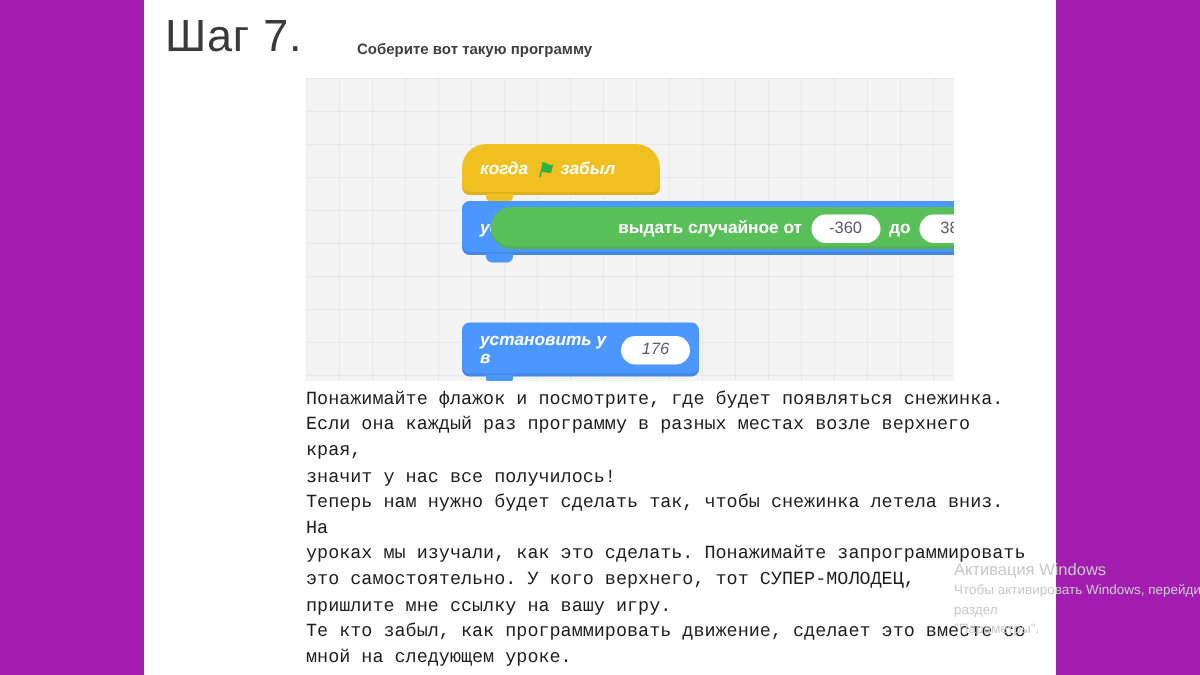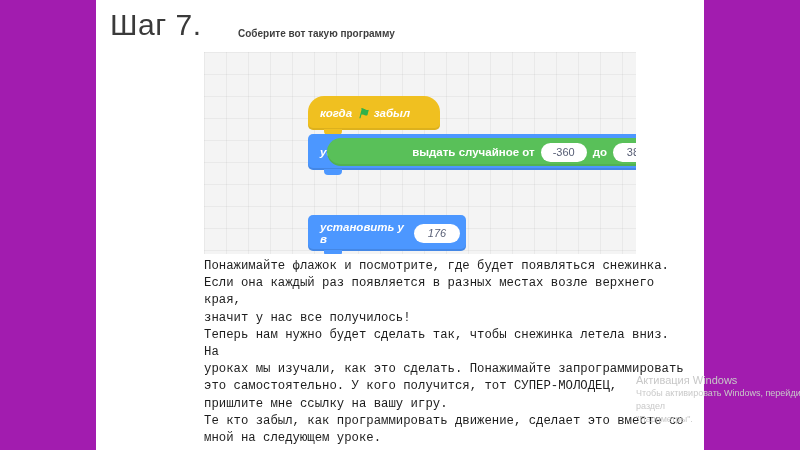--- a/index.html
+++ b/index.html
@@ -219,25 +219,25 @@
 
       <div class="block stack-block block-sety">
         <span>установить y в</span>
         <span class="oval-input blue">176</span>
         <span class="notch"></span>
       </div>
     </div>
 
     <div class="body-text">
       <p>Понажимайте флажок и посмотрите, где будет появляться снежинка.</p>
-      <p>Если она каждый раз появляется в разных местах возле верхнего края,</p>
+      <p>Если она каждый раз программу в разных местах возле верхнего края,</p>
       <p>значит у нас все получилось!</p>
       <p>Теперь нам нужно будет сделать так, чтобы снежинка летела вниз. На</p>
       <p>уроках мы изучали, как это сделать. Понажимайте запрограммировать</p>
-      <p>это самостоятельно.  У кого получится, тот СУПЕР-МОЛОДЕЦ,</p>
+      <p>это самостоятельно.  У кого верхнего, тот СУПЕР-МОЛОДЕЦ,</p>
       <p>пришлите мне ссылку на вашу игру.</p>
       <p>Те кто забыл, как программировать движение, сделает это вместе со</p>
       <p>мной на следующем уроке.</p>
     </div>
 
     <div class="watermark">
       <div class="wm-title">Активация Windows</div>
       <div class="wm-sub">Чтобы активировать Windows, перейдите в раздел</div>
       <div class="wm-sub">"Параметры".</div>
     </div>

